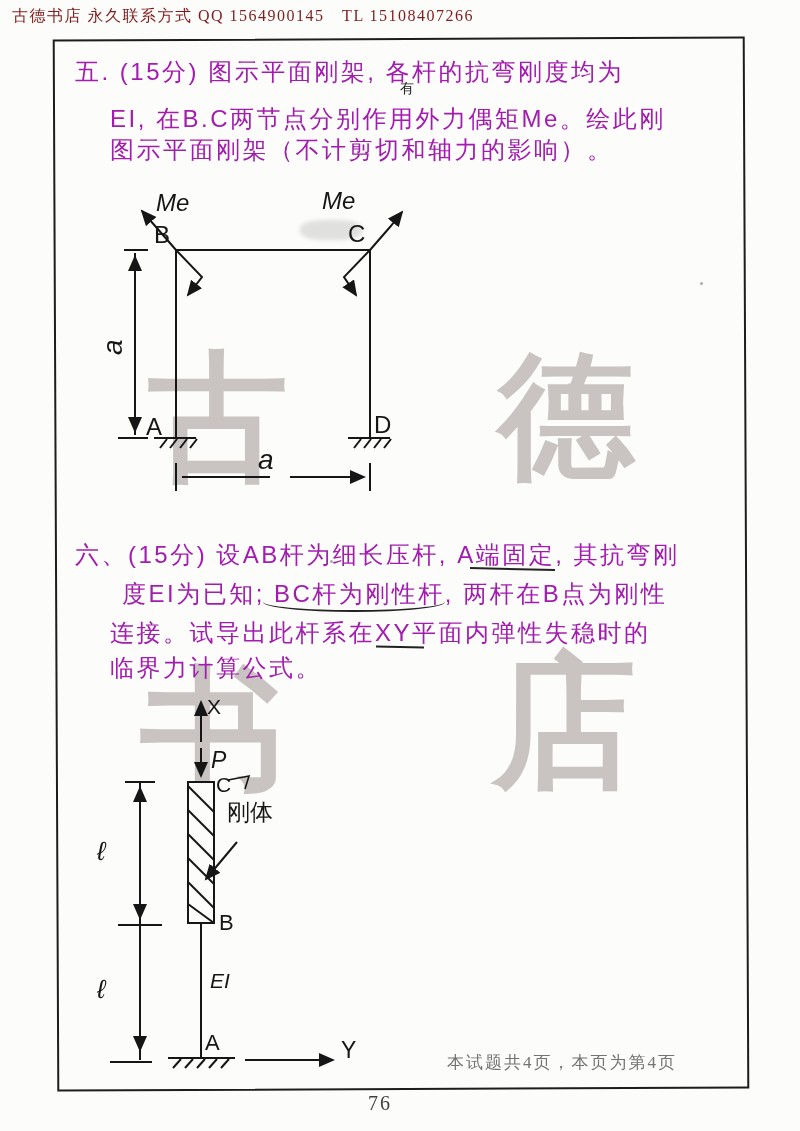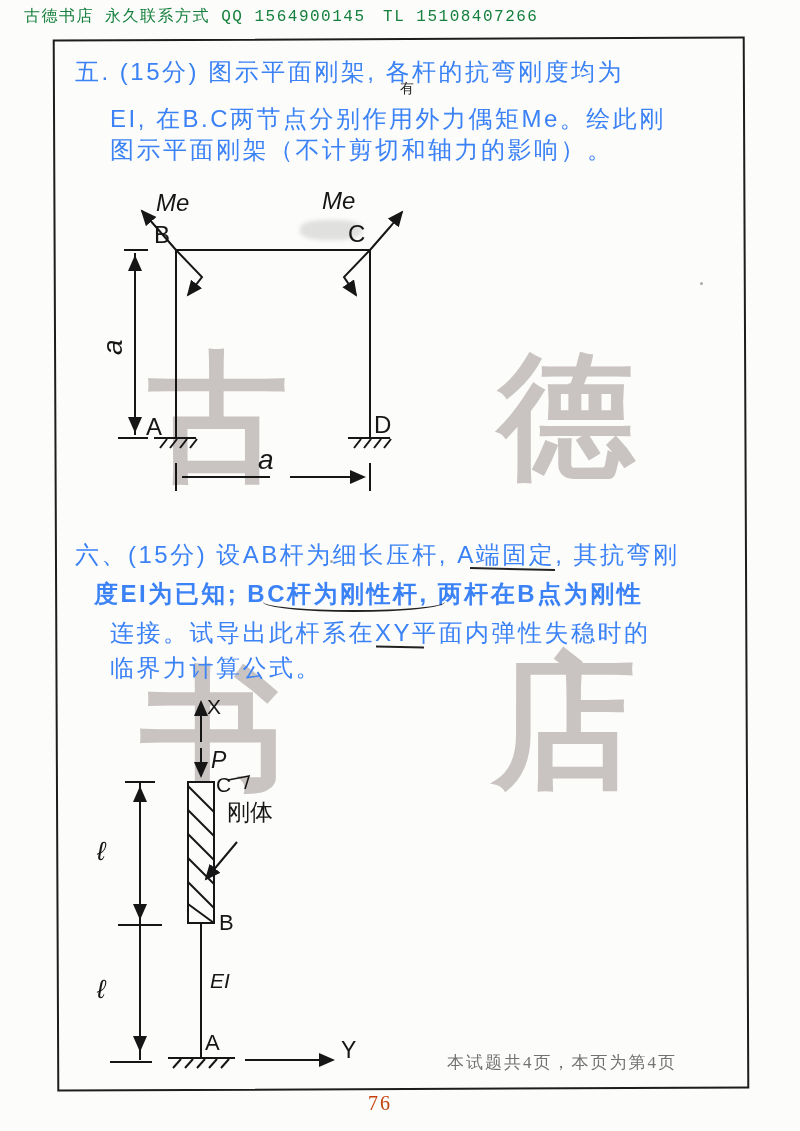--- a/index.html
+++ b/index.html
@@ -3,37 +3,36 @@
 <meta charset="utf-8">
 <style>
   html,body{margin:0;padding:0;}
   body{
     width:800px;height:1131px;position:relative;overflow:hidden;
     background:#fcfcfa;
     font-family:"Liberation Sans", sans-serif;
   }
   .stamp{
     position:absolute;left:12px;top:6px;
-    font-size:16px;letter-spacing:1.5px;color:#15803d;
-    font-family:Liberation Mono, monospace;
+    font-size:16px;letter-spacing:1.5px;color:#7f1d1d;
+    font-family:Liberation Serif, serif;
     white-space:nowrap;
-    margin-left:12px;
   }
   .page-border{
     position:absolute;left:55px;top:38px;width:688px;height:1048px;
     border:2px solid #1d1d1d;
     transform:rotate(-0.25deg);
   }
   .wm{
     position:absolute;color:#c9c4c1;font-weight:bold;
     font-family:"DejaVu Sans", sans-serif;
     line-height:1;user-select:none;z-index:0;
   }
   .hand{
-    position:absolute;color:#3b82f6;
+    position:absolute;color:#a21caf;
     font-size:24px;letter-spacing:2.5px;line-height:39px;
     z-index:2;white-space:nowrap;
   }
   .indent{padding-left:35px;}
   .insert-char{
     position:absolute;font-size:14px;color:#1e1e1e;z-index:3;
   }
   .uline{
     position:absolute;border-bottom:2px solid #222;z-index:2;
   }
@@ -47,21 +46,21 @@
     filter:blur(2px);border-radius:40%;z-index:1;
   }
   .speck{position:absolute;background:rgba(90,90,90,0.5);border-radius:50%;z-index:1;}
   .footer{
     position:absolute;left:447px;top:1051px;
     font-size:17px;letter-spacing:2px;color:#737373;
     font-family:"Liberation Serif", serif;z-index:2;white-space:nowrap;
   }
   .pagenum{
     position:absolute;left:368px;top:1092px;
-    font-size:20px;color:#c2410c;letter-spacing:2px;
+    font-size:20px;color:#404040;letter-spacing:2px;
     font-family:"Liberation Serif", serif;z-index:2;
   }
 </style>
 </head>
 <body>
 
 <div class="stamp">古德书店 永久联系方式 QQ 1564900145　TL 15108407266</div>
 
 <div class="page-border"></div>
 
@@ -129,21 +128,21 @@
   <text x="258" y="57" font-size="24">C</text>
   <text x="56" y="250" font-size="24">A</text>
   <text x="284" y="248" font-size="24">D</text>
   <text x="66" y="26" font-size="24" font-style="italic">Me</text>
   <text x="232" y="24" font-size="24" font-style="italic">Me</text>
   <text x="14" y="168" font-size="28" font-style="italic" transform="rotate(-90 24 160)">a</text>
   <text x="168" y="284" font-size="28" font-style="italic">a</text>
 </svg>
 
 <div class="hand" style="left:75px;top:535px;">六、(15分) 设AB杆为细长压杆, A端固定, 其抗弯刚</div>
-<div class="hand indent" style="left:59px;top:574px;font-weight:bold;">度EI为已知; BC杆为刚性杆, 两杆在B点为刚性</div>
+<div class="hand indent" style="left:87px;top:574px;">度EI为已知; BC杆为刚性杆, 两杆在B点为刚性</div>
 <div class="hand indent" style="left:75px;top:613px;">连接。试导出此杆系在XY平面内弹性失稳时的</div>
 <div class="hand indent" style="left:75px;top:648px;">临界力计算公式。</div>
 
 <div class="uline" style="left:470px;top:568px;width:85px;transform:rotate(1.5deg);"></div>
 <div class="uline curve" style="left:263px;top:600px;width:182px;"></div>
 <div class="uline" style="left:376px;top:646px;width:48px;transform:rotate(1deg);"></div>
 
 <svg style="left:85px;top:690px;" width="280" height="392" viewBox="0 0 280 392">
   <defs>
     <marker id="arr2" markerWidth="9" markerHeight="8" refX="7" refY="3.5" orient="auto">

